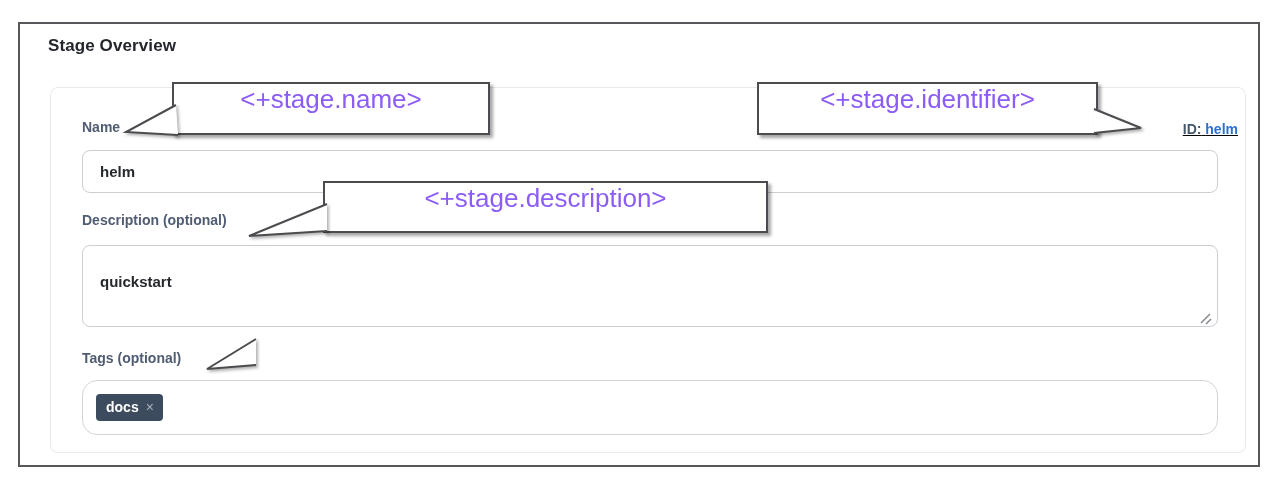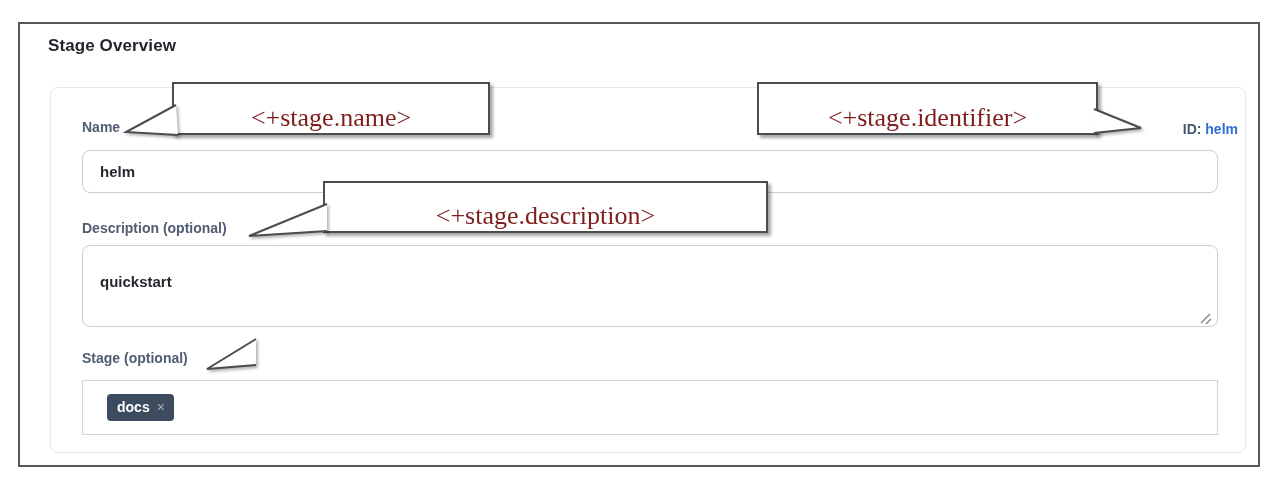--- a/index.html
+++ b/index.html
@@ -36,29 +36,30 @@
     background: #ffffff;
   }
   .field-label {
     position: absolute;
     left: 82px;
     font-size: 14px;
     font-weight: 600;
     color: #4f5c72;
   }
   .label-name        { top: 119px; }
-  .label-description { top: 220px; }
+  .label-description { top: 212px; }
   .label-tags        { top: 350px; }
   .id-line {
     position: absolute;
     top: 121px;
     right: 40px;
     font-size: 14px;
     font-weight: 600;
     white-space: nowrap;
+    text-decoration: underline;
   }
   .id-prefix { color: #46586e; }
   .id-value  { color: #2b6fd4; cursor: pointer; }
   .text-input {
     position: absolute;
     left: 82px;
     width: 1136px;
     border: 1px solid #cbced2;
     border-radius: 8px;
     background: #ffffff;
@@ -86,25 +87,25 @@
     top: 312px;
     width: 15px;
     height: 13px;
     cursor: nwse-resize;
   }
   .tags-input {
     position: absolute;
     left: 82px; top: 380px;
     width: 1136px; height: 55px;
     border: 1px solid #d2d5d8;
-    border-radius: 0;
+    border-radius: 15px;
     background: #ffffff;
     display: flex;
     align-items: center;
-    padding: 0 24px;
+    padding: 0 13px;
     cursor: text;
   }
   .tag-chip {
     display: inline-flex;
     align-items: center;
     gap: 7px;
     background: #3d4b5f;
     border-radius: 4px;
     padding: 5px 9px 6px 10px;
     color: #ffffff;
@@ -117,25 +118,25 @@
     font-weight: 400;
     cursor: pointer;
     line-height: 1;
   }
   .callout {
     position: absolute;
     background: #ffffff;
     border: 2px solid #4a4c4f;
     box-shadow: 3px 3px 3px rgba(0,0,0,0.35);
     display: flex;
-    align-items: flex-end;
+    align-items: flex-start;
     justify-content: center;
-    font-family: Liberation Serif, serif;
+    font-family: Liberation Sans, sans-serif;
     font-size: 26px;
-    color: #7f1d1d;
+    color: #8b5cf6;
     white-space: nowrap;
     z-index: 5;
   }
   .callout-name        { left: 172px; top: 82px;  width: 318px; height: 53px; }
   .callout-identifier  { left: 757px; top: 82px;  width: 341px; height: 53px; }
   .callout-description { left: 323px; top: 181px; width: 445px; height: 52px; }
   .callout-tags        { left: 252px; top: 315px; width: 326px; height: 52px; }
   .tails {
     position: absolute;
     left: 0; top: 0;
@@ -174,21 +175,21 @@
 
   <div class="field-label label-description">Description (optional)</div>
 
   <textarea class="text-input input-description" style="">quickstart</textarea>
 
   <svg class="resize-handle" viewBox="0 0 15 13">
     <line x1="3" y1="11" x2="12" y2="2"></line>
     <line x1="8" y1="12" x2="13" y2="7"></line>
   </svg>
 
-  <div class="field-label label-tags">Stage (optional)</div>
+  <div class="field-label label-tags">Tags (optional)</div>
 
   <div class="tags-input">
     <span class="tag-chip">
       <span>docs</span>
       <span class="tag-remove">×</span>
     </span>
   </div>
 
   <div class="callout callout-name">
     <span>&lt;+stage.name&gt;</span>

